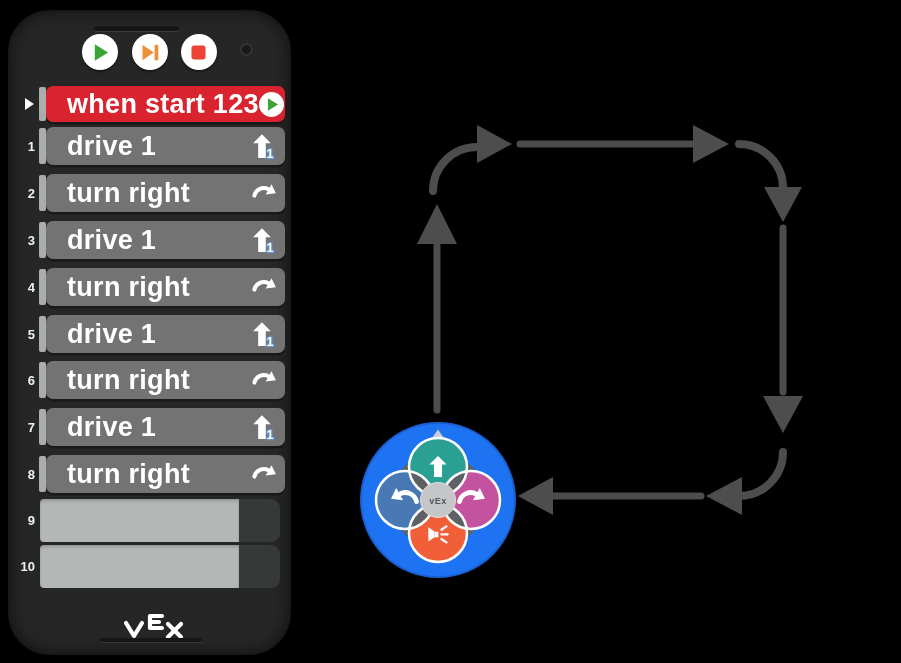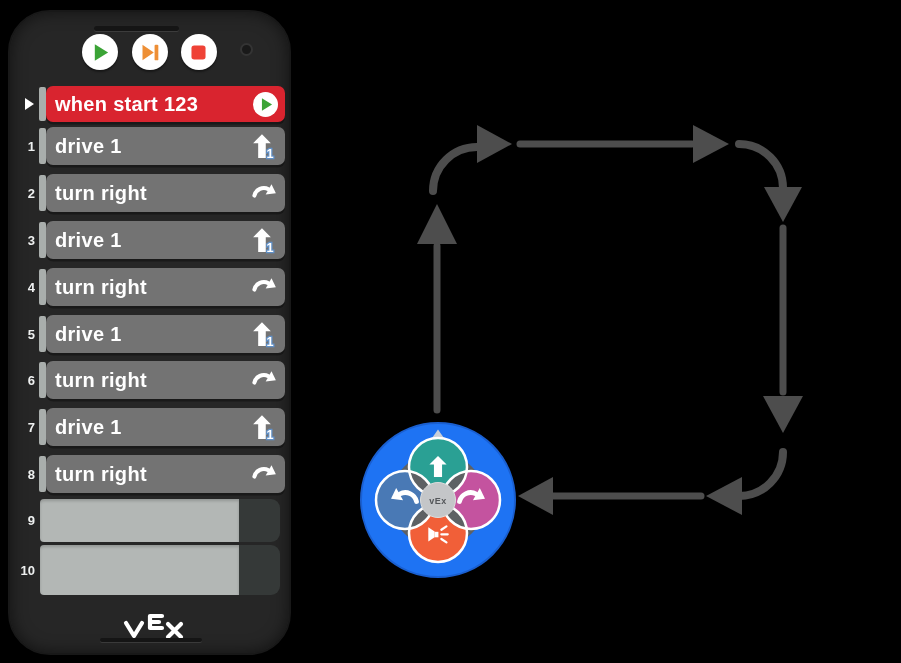--- a/index.html
+++ b/index.html
@@ -37,21 +37,21 @@
     width:0;height:0;border-left:9px solid #ffffff;
     border-top:6px solid transparent;border-bottom:6px solid transparent;
   }
   .tab{position:absolute;left:29px;top:1px;bottom:1px;width:7px;background:#a9aeac;border-radius:2px;}
   .block{
     position:absolute;left:36px;top:0;height:100%;width:239px;background:#737373;
     border-radius:7px;box-shadow:0 2.5px 0 rgba(0,0,0,.32);
     display:flex;align-items:center;padding:0 7px 0 9px;box-sizing:border-box;
   }
   .block.red{background:#d9242f;}
-  .blabel{flex:1;color:#ffffff;font-size:20px;font-weight:bold;letter-spacing:.3px;white-space:nowrap;}
+  .blabel{flex:1;color:#ffffff;font-size:27px;font-weight:bold;letter-spacing:.3px;white-space:nowrap;margin-left:12px;}
   .bicon{width:27px;height:27px;flex:none;}
   .play-badge{
     width:25px;height:25px;border-radius:50%;background:#ffffff;flex:none;
     display:flex;align-items:center;justify-content:center;
   }
   .play-badge svg{width:19px;height:19px;}
   .slot-light{position:absolute;left:30px;top:0;height:100%;width:199px;background:#b3b7b5;
               border-radius:4px 0 0 4px;box-shadow:inset 0 2px 3px rgba(0,0,0,.18);}
   .slot-dark{position:absolute;left:229px;top:0;height:100%;width:41px;background:#353938;
              border-radius:0 9px 9px 0;}
@@ -278,21 +278,21 @@
         </svg>
     </div>
   </div>
 
   <div class="prow" style="top:487px;height:43px">
     <span class="rnum">9</span>
     <div class="slot-light"></div>
     <div class="slot-dark"></div>
   </div>
 
-  <div class="prow" style="top:533px;height:50px">
+  <div class="prow" style="top:533px;height:43px">
     <span class="rnum">10</span>
     <div class="slot-light"></div>
     <div class="slot-dark"></div>
   </div>
 
   <svg class="vex-logo" viewBox="0 0 72 30">
     <g fill="none" stroke="#ffffff" stroke-width="4.2" stroke-linecap="round" stroke-linejoin="round">
       <path d="M10 11 L18 24 L26 11"></path>
       <path d="M46 4 H34 V16 H46 M34 10 H43"></path>
       <path d="M52 12 L65 25 M65 12 L52 25"></path>

